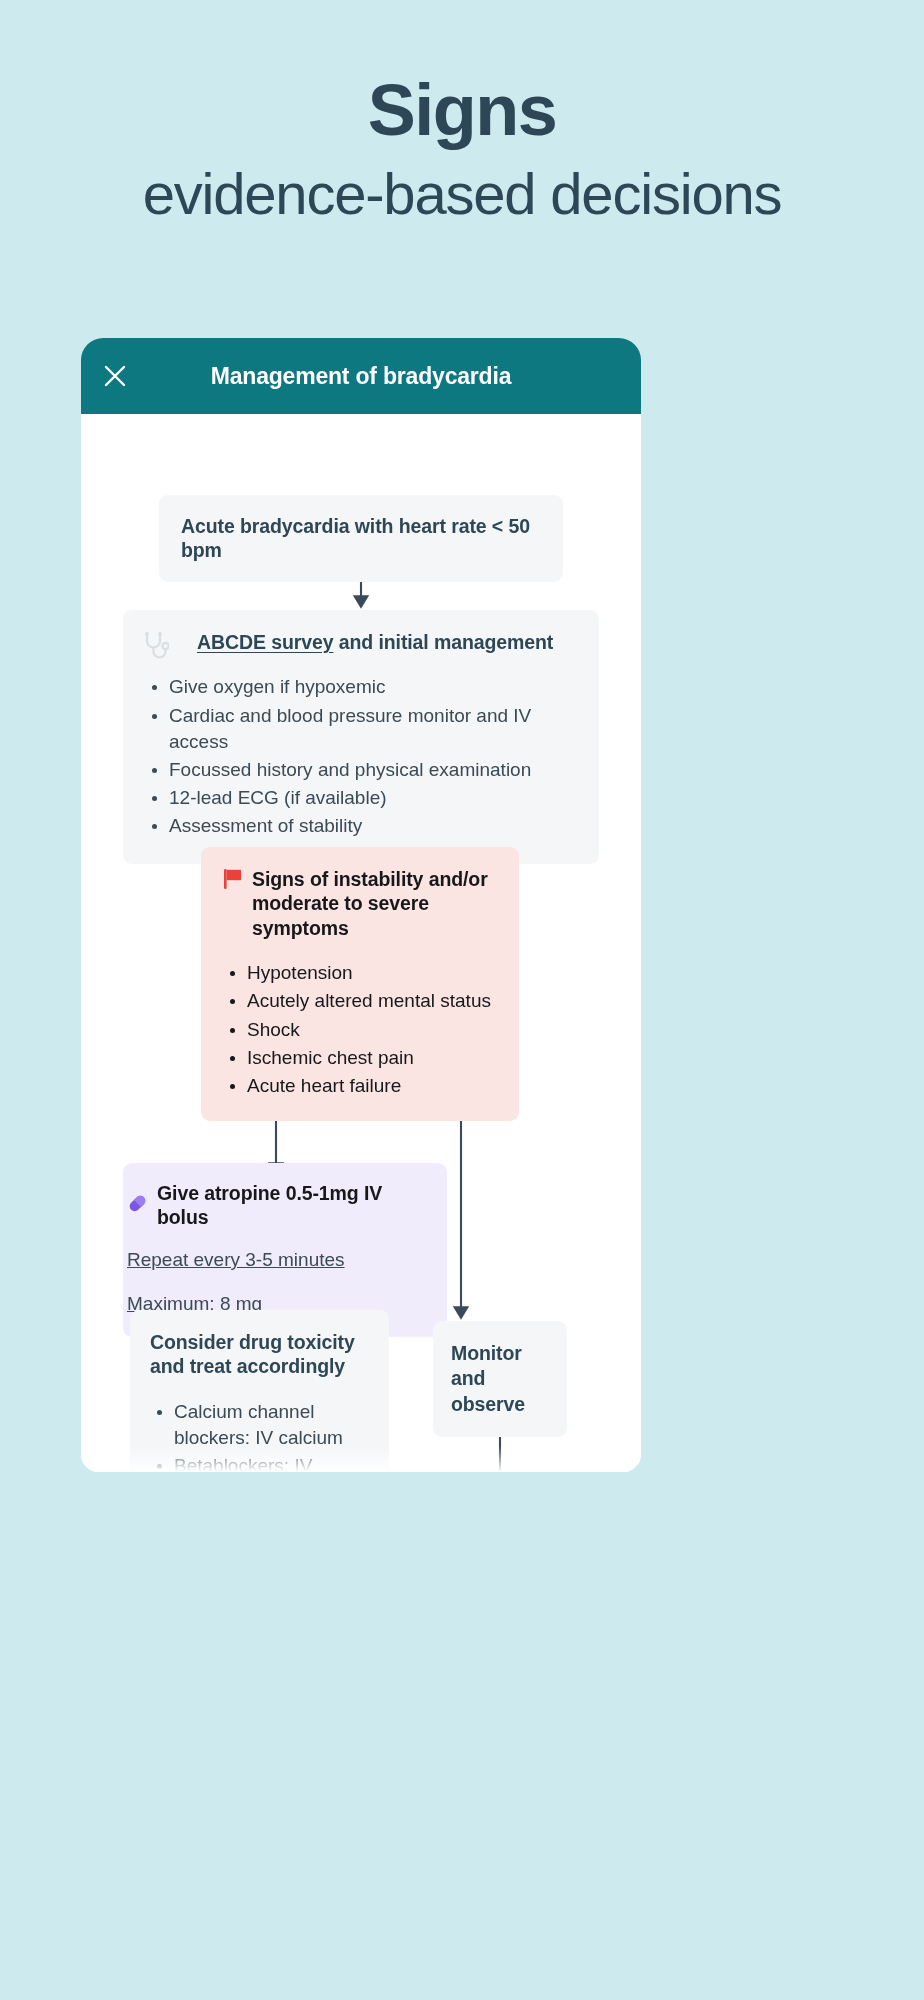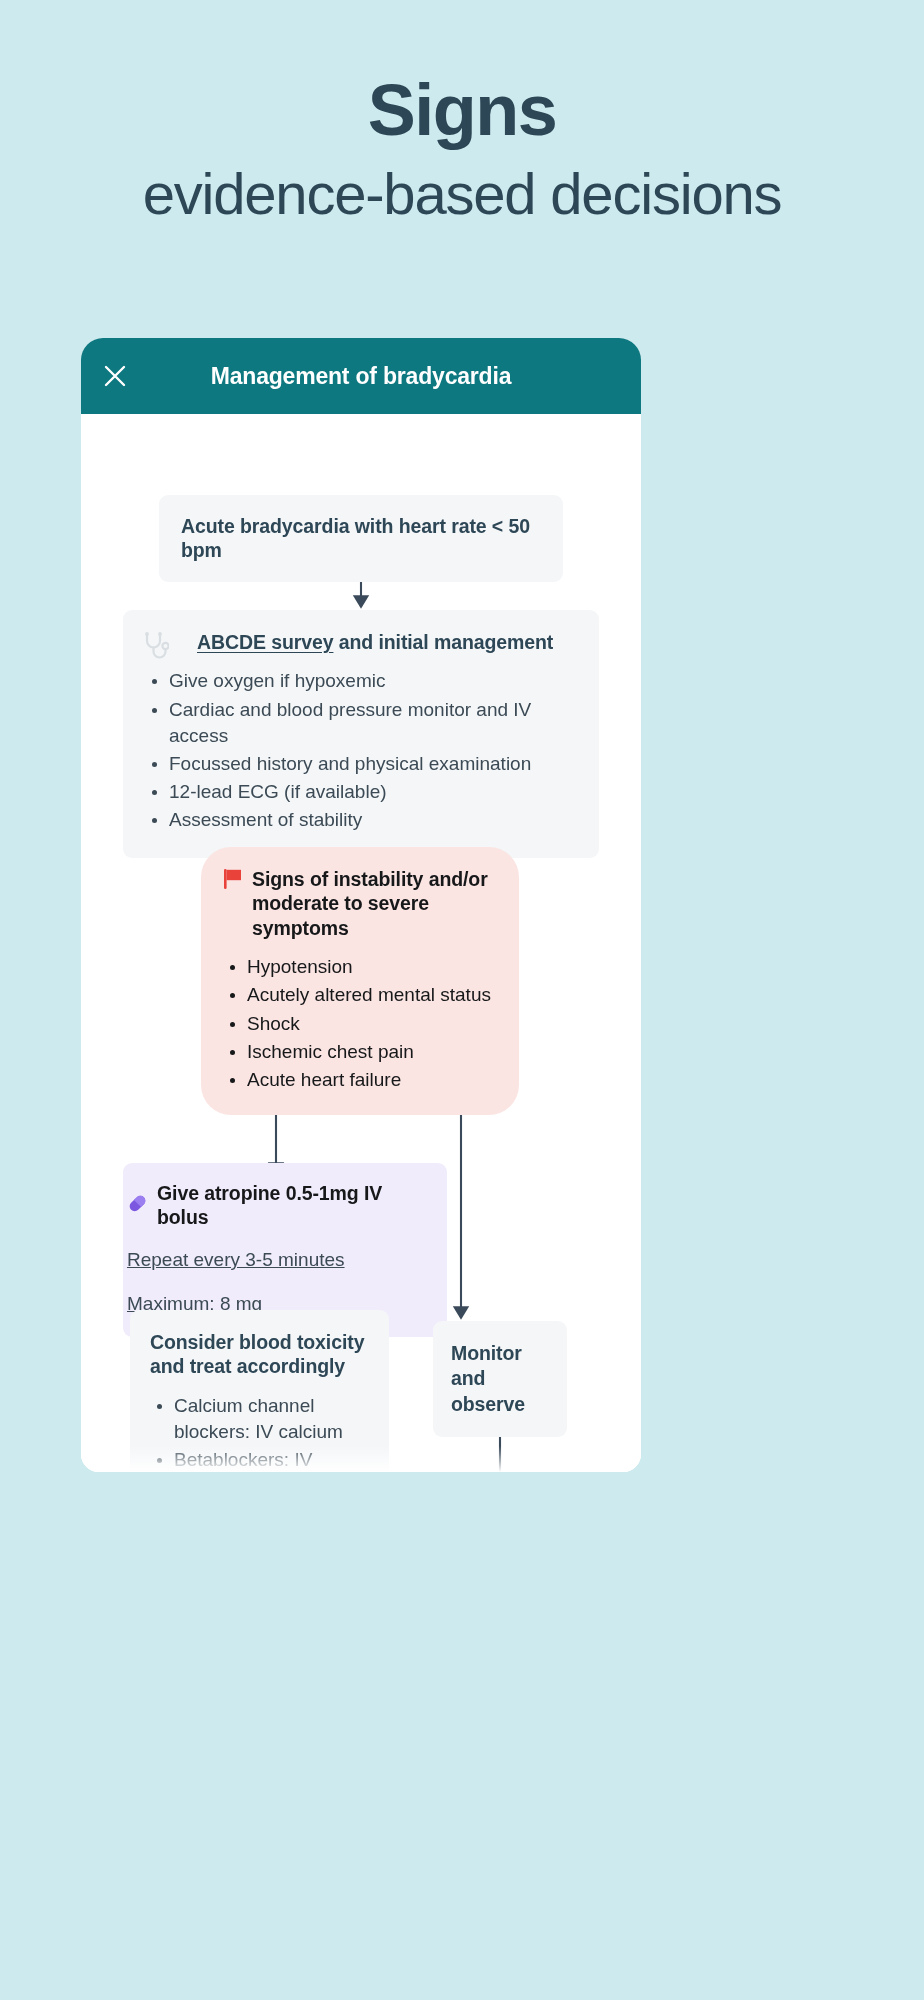--- a/index.html
+++ b/index.html
@@ -106,21 +106,21 @@
 
   .node-text {
     font-size: 19px;
     font-weight: 400;
     color: #3b4a55;
     line-height: 1.42;
   }
 
   ul.blist {
     list-style: none;
-    margin-top: 14px;
+    margin-top: 20px;
   }
   ul.blist li {
     position: relative;
     padding-left: 24px;
     font-size: 19px;
     line-height: 1.38;
     color: #3b4a55;
     margin-bottom: 2px;
   }
   ul.blist li::before {
@@ -154,21 +154,20 @@
     left: 20px; top: 22px;
     opacity: 0.13;
   }
   #node-abcde .node-title { padding-left: 28px; }
 
   
   #node-instab {
     left: 120px; top: 433px;
     width: 318px;
     padding: 20px 22px 20px 22px;
-    border-radius: 30px;
   }
   .flag-row { display: flex; gap: 9px; align-items: flex-start; }
   .flag-icon { flex: none; margin-top: 1px; }
 
   
   #node-atropine {
     left: 42px; top: 749px;
     width: 324px;
     padding: 18px 20px 19px 4px;
   }
@@ -319,21 +318,21 @@
             </g>
           </svg>
         </span>
         <div class="node-title node-title-dark">Give atropine 0.5-1mg IV bolus</div>
       </div>
       <div class="node-text">Repeat every 3-5 minutes</div>
       <div class="node-text">Maximum: 8 mg</div>
     </div>
 
     <div class="node" id="node-toxicity">
-      <div class="node-title">Consider blood toxicity and treat accordingly</div>
+      <div class="node-title">Consider drug toxicity and treat accordingly</div>
       <ul class="blist">
         <li>Calcium channel blockers: IV calcium</li>
         <li>Betablockers: IV glucagon...</li>
       </ul>
     </div>
 
     <div class="node" id="node-monitor">
       <div class="node-title">Monitor and observe</div>
     </div>
 

